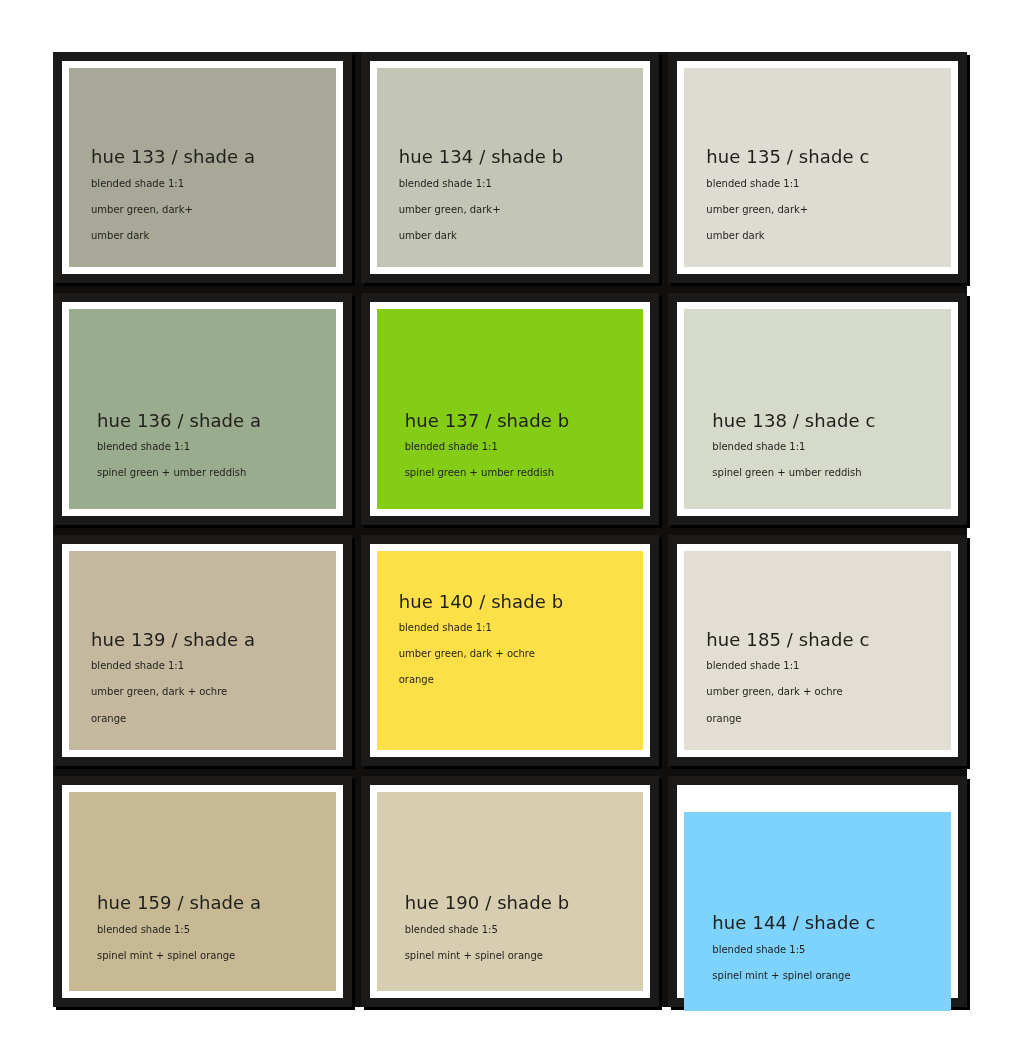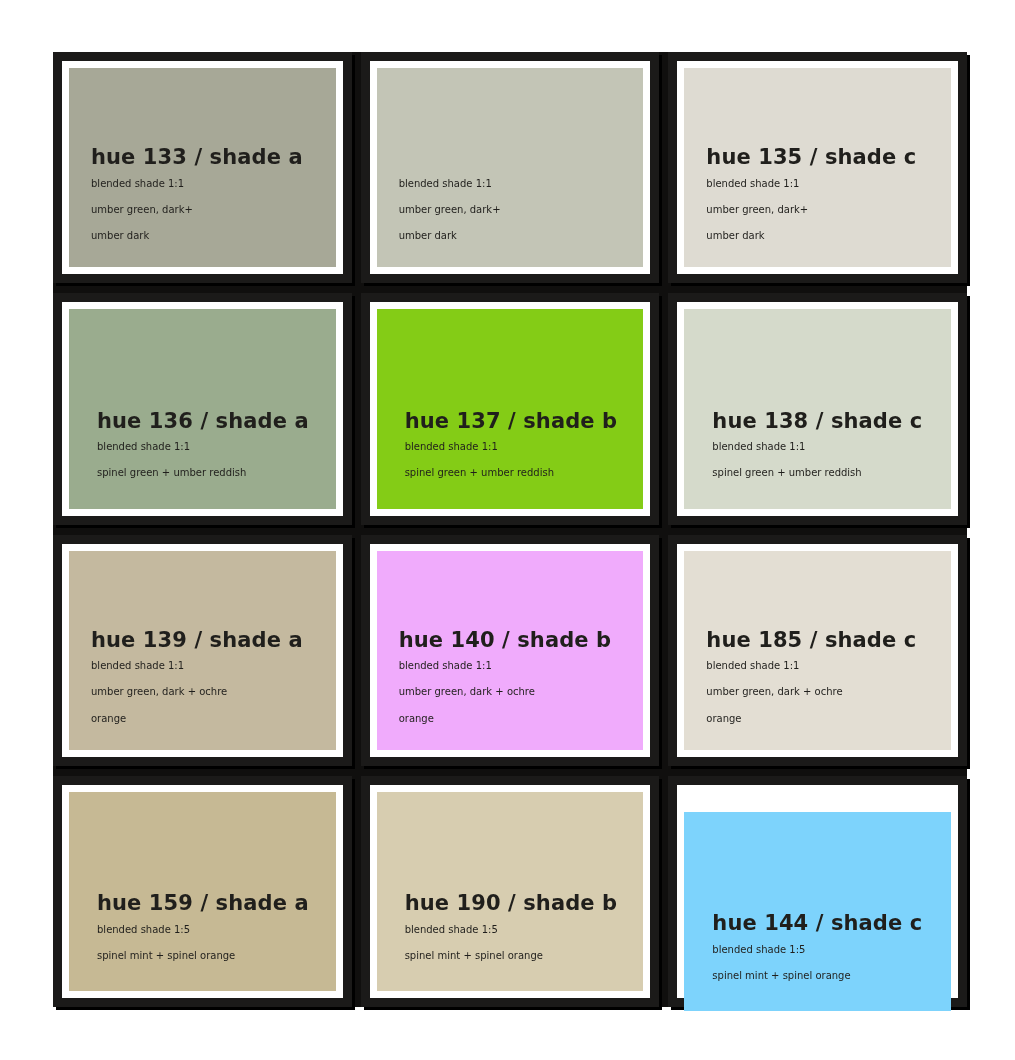--- a/index.html
+++ b/index.html
@@ -80,22 +80,22 @@
     line-height: 26.2px;
   }
 
   
   .caption.lift {
     padding-bottom: 22px;
     padding-left: 28px;
   }
 
   .title {
-    font-weight: bold;
-    font-size: 21px;
+    font-weight: normal;
+    font-size: 18px;
     letter-spacing: 0.1px;
     white-space: pre;
   }
 
   .line {
     font-size: 10px;
     white-space: pre;
   }
 </style>
 </head>
@@ -113,20 +113,21 @@
               <div class="line">umber green, dark+</div>
               <div class="line">umber dark</div>
             </div>
           </div>
         </div>
       </div>
       <div class="card">
         <div class="frame">
           <div class="swatch" style="background: rgb(195, 197, 182);">
             <div class="caption">
+              <div class="title">hue 134 / shade b</div>
               <div class="line">blended shade 1:1</div>
               <div class="line">umber green, dark+</div>
               <div class="line">umber dark</div>
             </div>
           </div>
         </div>
       </div>
       <div class="card">
         <div class="frame">
           <div class="swatch" style="background: rgb(222, 219, 210);">
@@ -179,21 +180,21 @@
               <div class="title">hue 139 / shade a</div>
               <div class="line">blended shade 1:1</div>
               <div class="line">umber green, dark + ochre</div>
               <div class="line">orange</div>
             </div>
           </div>
         </div>
       </div>
       <div class="card">
         <div class="frame">
-          <div class="swatch" style="background: #f0abfc;">
+          <div class="swatch" style="background: #fde047; justify-content: center;">
             <div class="caption">
               <div class="title">hue 140 / shade b</div>
               <div class="line">blended shade 1:1</div>
               <div class="line">umber green, dark + ochre</div>
               <div class="line">orange</div>
             </div>
           </div>
         </div>
       </div>
       <div class="card">

